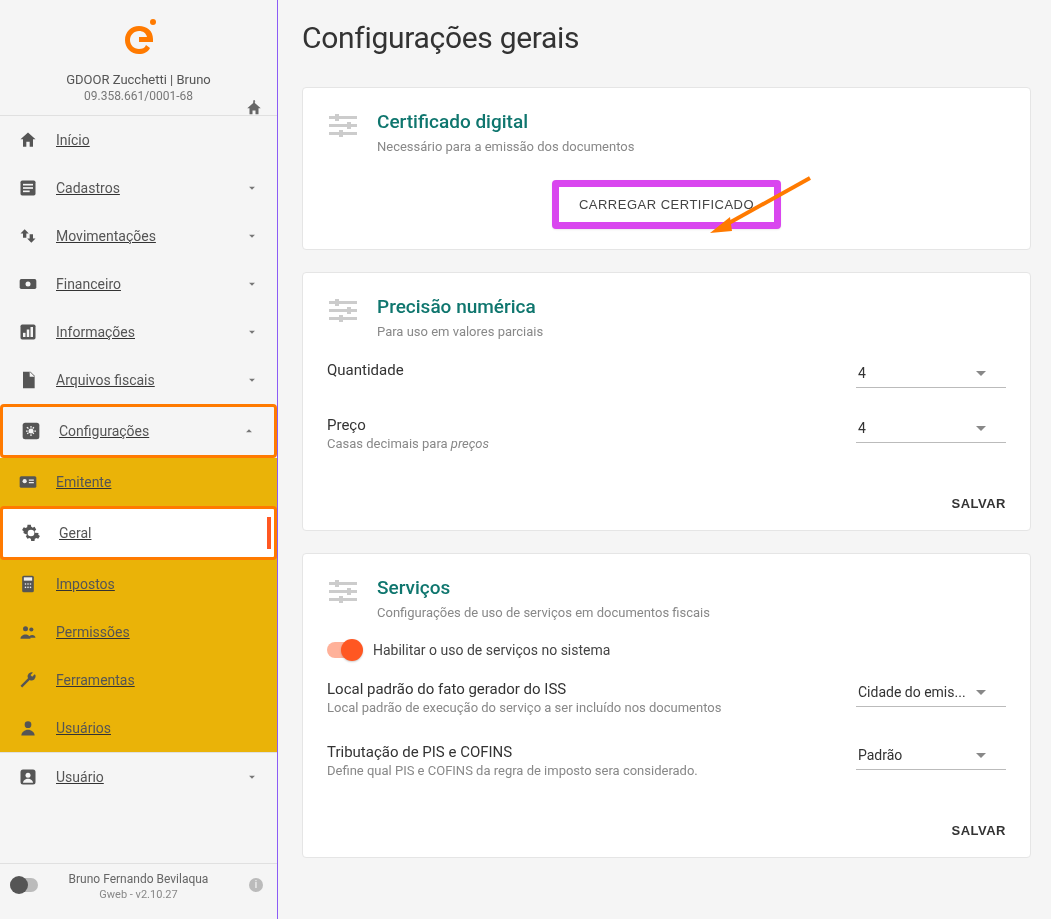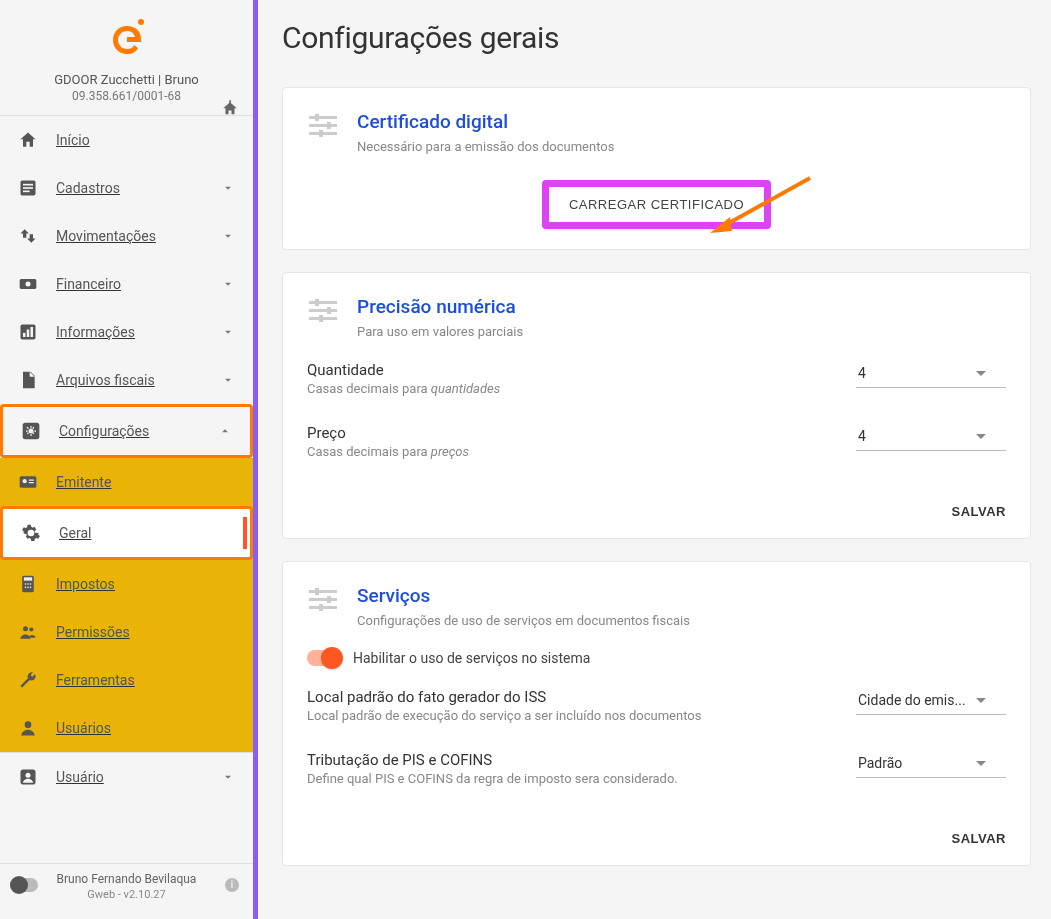--- a/index.html
+++ b/index.html
@@ -1,18 +1,18 @@
 <!DOCTYPE html>
 <html><head>
 <meta charset="utf-8">
 <style>
 * { box-sizing: border-box; margin: 0; padding: 0; }
 body { font-family: -apple-system, BlinkMacSystemFont, "Segoe UI", Roboto, sans-serif; background: #f5f5f5; color: #333; width: 1051px; height: 919px; overflow: hidden; }
 .app { display: flex; height: 100%; }
-.sidebar { width: 258px; background: #f5f5f5; display: flex; flex-direction: column; border-right: 5px solid #8b5cf6; }
+.sidebar { width: 278px; background: #f5f5f5; display: flex; flex-direction: column; border-right: 1px solid #8b5cf6; }
 .sidebar-header { padding: 16px 12px 12px; text-align: center; border-bottom: 1px solid #e0e0e0; position: relative; }
 .logo { width: 48px; height: 48px; margin: 0 auto 8px; }
 .company-line { font-size: 13px; color: #555; margin-bottom: 2px; }
 .company-id { font-size: 12px; color: #777; }
 .home-icon-header { position: absolute; right: 14px; top: 100px; width: 18px; height: 18px; fill: #666; }
 .nav { flex: 1; overflow-y: auto; text-decoration: underline; }
 .nav-item { display: flex; align-items: center; padding: 14px 18px; cursor: pointer; color: #555; font-size: 14px; position: relative; }
 .nav-item .icon { width: 20px; height: 20px; margin-right: 18px; fill: #555; flex-shrink: 0; }
 .nav-item .chev { margin-left: auto; width: 14px; height: 14px; fill: #777; }
 .nav-item.highlighted { border: 3px solid #ff7a00; border-radius: 4px; background: #f5f5f5; }
@@ -23,21 +23,21 @@
 .sidebar-footer { padding: 8px 12px 18px; border-top: 1px solid #e0e0e0; text-align: center; font-size: 11px; color: #888; position: relative; }
 .footer-user { font-size: 12px; color: #666; margin-bottom: 2px; }
 .toggle-dark { position: absolute; left: 10px; top: 14px; width: 28px; height: 14px; background: #bbb; border-radius: 8px; }
 .toggle-dark::after { content: ""; position: absolute; left: 0; top: -2px; width: 18px; height: 18px; background: #555; border-radius: 50%; }
 .info-dot { position: absolute; right: 14px; top: 14px; width: 14px; height: 14px; background: #bbb; border-radius: 50%; font-size: 10px; color: #fff; text-align: center; line-height: 14px; }
 .main { flex: 1; padding: 20px 20px 20px 24px; overflow-y: auto; }
 .page-title { font-size: 30px; font-weight: 400; color: #333; margin-bottom: 32px; letter-spacing: -0.3px; }
 .card { background: #fff; border: 1px solid #e5e5e5; border-radius: 4px; margin-bottom: 22px; position: relative; }
 .card-header { display: flex; padding: 22px 24px 8px 24px; }
 .card-icon { width: 32px; height: 32px; margin-right: 18px; flex-shrink: 0; }
-.card-title { font-size: 19px; font-weight: 500; color: #1d4ed8; margin-bottom: 6px; }
+.card-title { font-size: 19px; font-weight: 500; color: #0f766e; margin-bottom: 6px; }
 .card-sub { font-size: 13px; color: #888; }
 .card-body { padding: 0 24px 18px 24px; }
 .cert-btn { display: block; margin: 18px auto 20px; padding: 10px 20px; background: #fff; border: 7px solid #d946ef; border-radius: 4px; font-size: 13px; color: #444; letter-spacing: 0.5px; cursor: pointer; box-shadow: 0 1px 2px rgba(0,0,0,0.08); }
 .field-row { display: flex; justify-content: space-between; align-items: flex-start; padding: 14px 0; gap: 28px; }
 .field-left { flex: 1; }
 .field-label { font-size: 15px; color: #333; margin-bottom: 2px; }
 .field-desc { font-size: 13px; color: #888; }
 .field-desc em { font-style: italic; }
 .select { width: 150px; border: none; border-bottom: 1px solid #bbb; padding: 4px 20px 6px 2px; font-size: 14px; color: #333; background: transparent; position: relative; display: flex; align-items: center; justify-content: space-between; cursor: pointer; }
 .select .tri { width: 0; height: 0; border-left: 5px solid transparent; border-right: 5px solid transparent; border-top: 5px solid #888; }
@@ -252,21 +252,20 @@
           </svg>
         <div>
           <div class="card-title">Precisão numérica</div>
           <div class="card-sub">Para uso em valores parciais</div>
         </div>
       </div>
       <div class="card-body">
         <div class="field-row">
           <div class="field-left">
             <div class="field-label">Quantidade</div>
-            <div class="field-desc"><span>Casas decimais para </span><em>quantidades</em></div>
           </div>
           <div class="select">
               <span>4</span>
               <span class="tri"></span>
             </div>
         </div>
         <div class="field-row">
           <div class="
             __-left">
             <div class="field-label">Preço</div>

